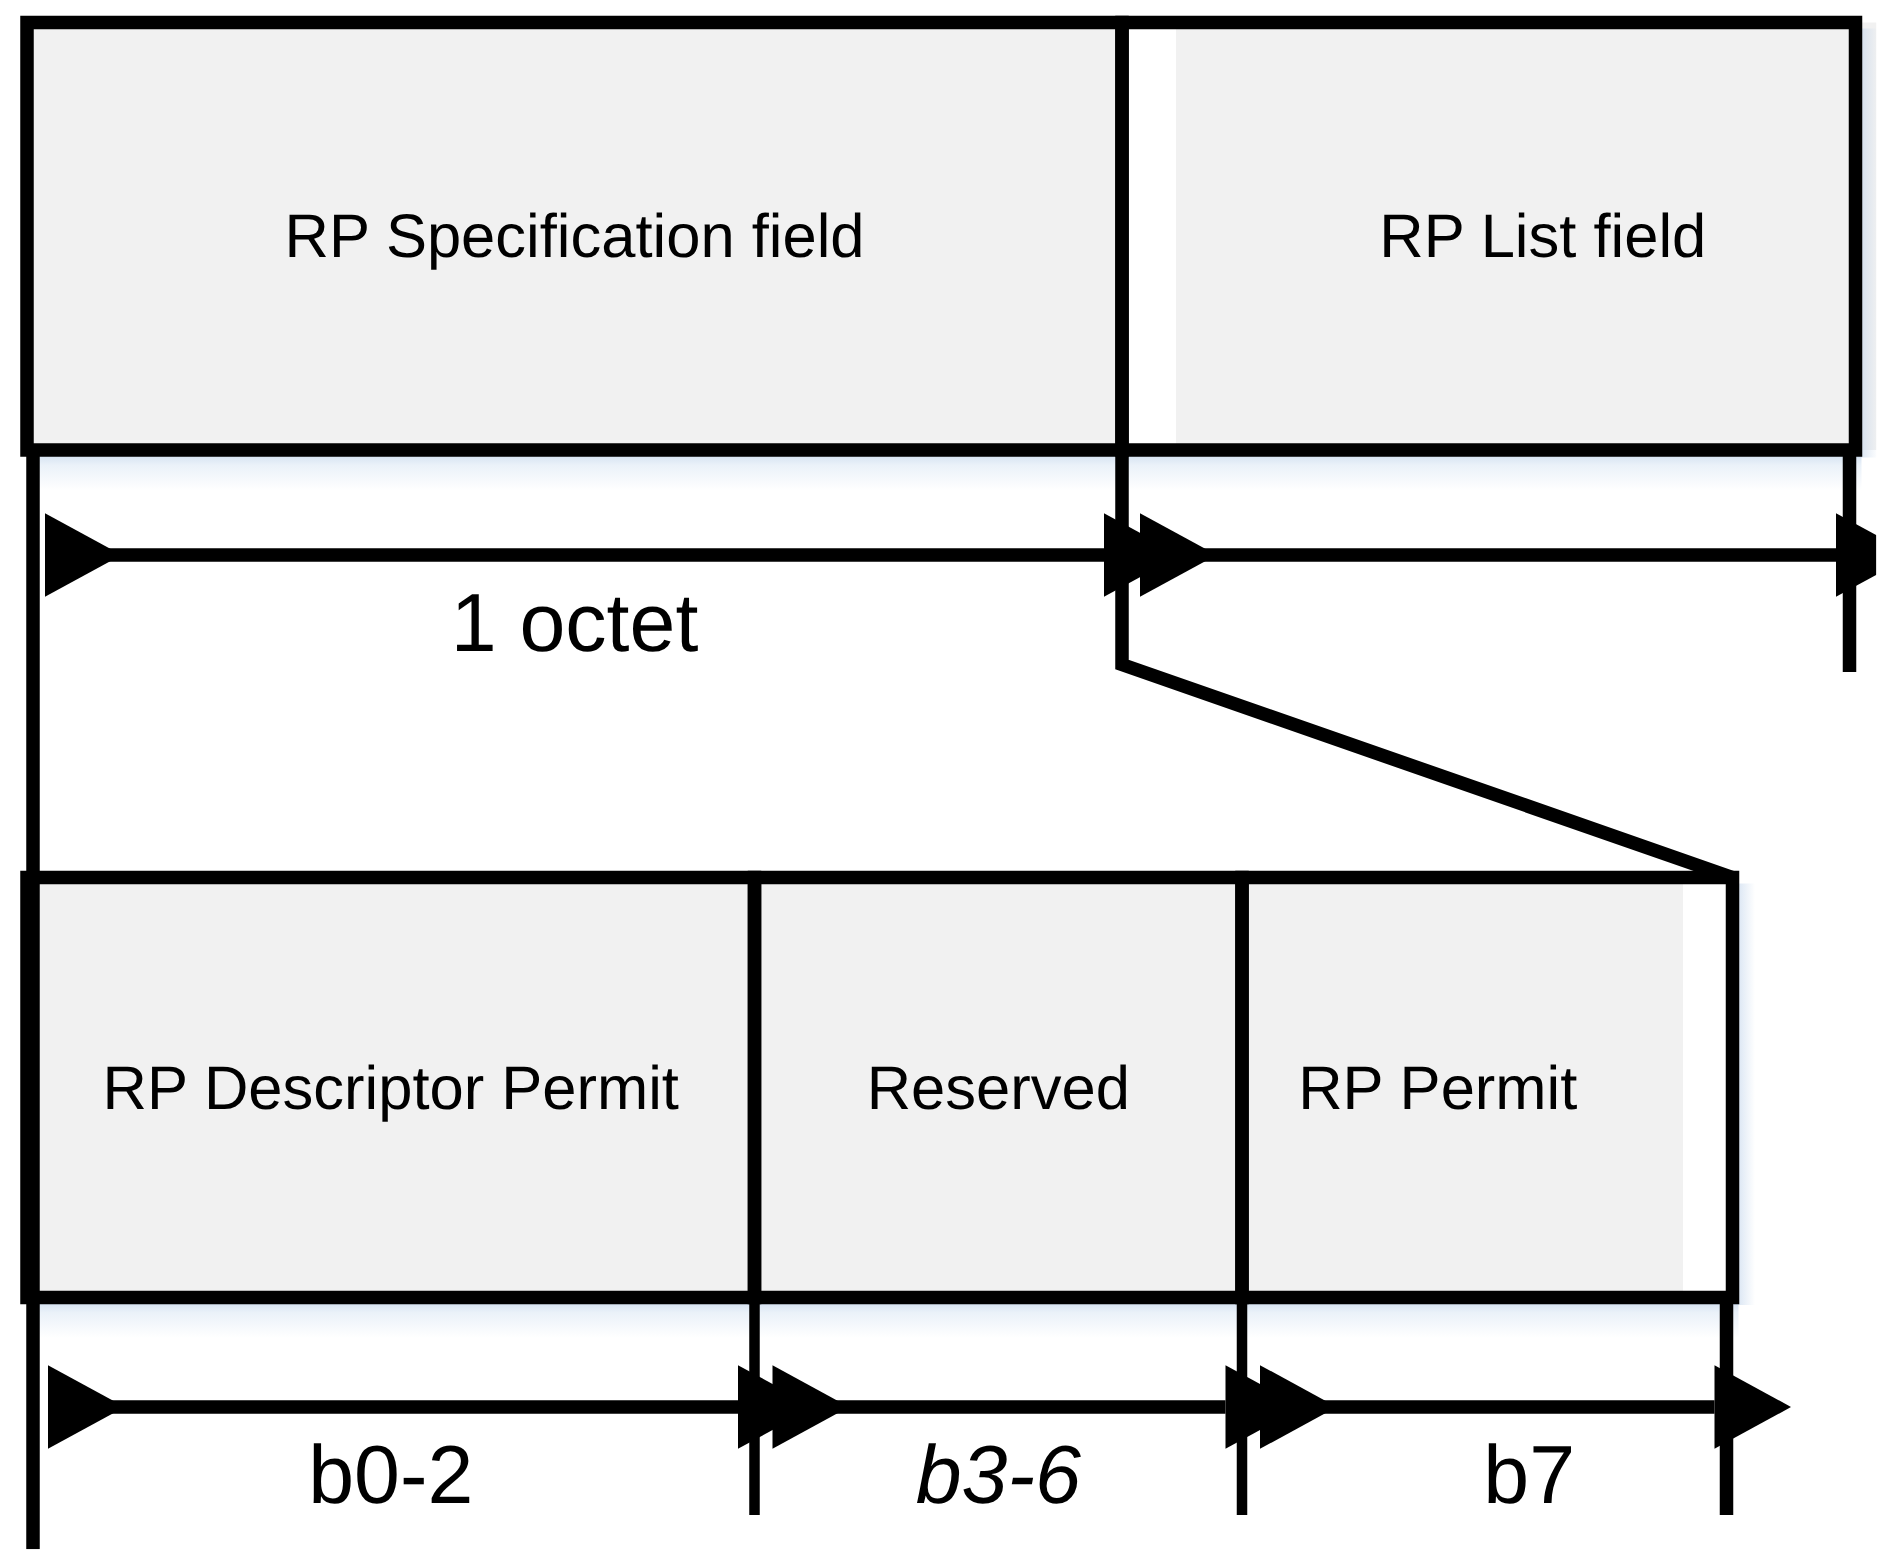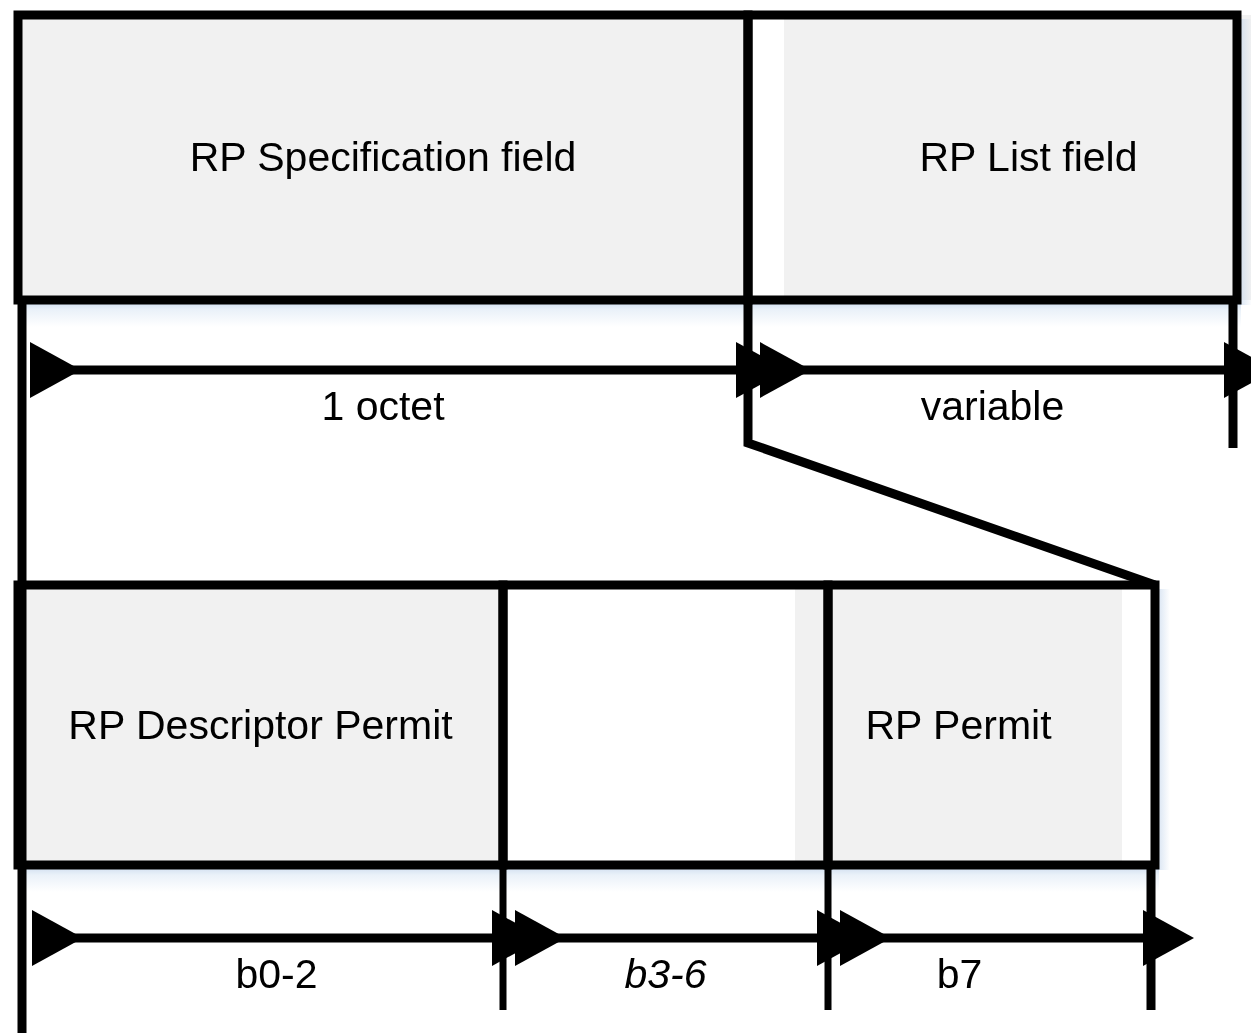--- a/index.html
+++ b/index.html
@@ -35,21 +35,21 @@
     text-align: center;
     color: #000000;
     font-size: 41px;
     line-height: 1.18;
     font-family: "Liberation Sans", sans-serif;
   }
   .dim-label {
     position: absolute;
     text-align: center;
     color: #000000;
-    font-size: 41px;
+    font-size: 55px;
     font-family: "Liberation Sans", sans-serif;
     white-space: nowrap;
   }
   .shadow-strip {
     position: absolute;
     pointer-events: none;
     background: linear-gradient(to bottom,
       rgba(196, 214, 236, 0.85) 0%,
       rgba(214, 228, 243, 0.5) 35%,
       rgba(255, 255, 255, 0) 100%);
@@ -75,20 +75,23 @@
     <span>RP List field</span>
   </div>
 
   <div class="shadow-strip" style="left:22px; top:301px; width:1219px; height:26px;"></div>
   <div class="edge-shadow-right" style="left:1238px; top:19px; width:14px; height:286px;"></div>
 
   <div class="field-box" id="bot-box-0" style="left:18px; top:585px; width:485px; height:280px;">
     <span style="display:block; max-width:400px;">RP Descriptor Permit</span>
   </div>
 
+  <div class="field-box" id="bot-box-1" style="left:503px; top:585px; width:325px; height:280px;">
+    <span>Reserved</span>
+  </div>
 
   <div class="field-box" id="bot-box-2" style="left:795px; top:585px; width:327px; height:280px;">
     <span>RP Permit</span>
   </div>
 
   <div class="shadow-strip" style="left:22px; top:866px; width:1137px; height:26px;"></div>
   <div class="edge-shadow-right" style="left:1156px; top:589px; width:14px; height:281px;"></div>
 
   <svg id="diagram-svg" viewBox="0 0 1251 1033" xmlns="http://www.w3.org/2000/svg">
     <defs>
@@ -121,21 +124,20 @@
     <line x1="30" y1="370" x2="736" y2="370" stroke="#000000" stroke-width="9" marker-start="url(#arrow-start)" marker-end="url(#arrow-end)"></line>
     <line x1="760" y1="370" x2="1224" y2="370" stroke="#000000" stroke-width="9" marker-start="url(#arrow-start)" marker-end="url(#arrow-end)"></line>
 
     <line x1="32" y1="938" x2="492" y2="938" stroke="#000000" stroke-width="9" marker-start="url(#arrow-start)" marker-end="url(#arrow-end)"></line>
     <line x1="515" y1="938" x2="817" y2="938" stroke="#000000" stroke-width="9" marker-start="url(#arrow-start)" marker-end="url(#arrow-end)"></line>
     <line x1="840" y1="938" x2="1143" y2="938" stroke="#000000" stroke-width="9" marker-start="url(#arrow-start)" marker-end="url(#arrow-end)"></line>
   </svg>
 
   <div class="dim-label" style="left:18px; top:383px; width:730px;">1 octet</div>
 
-  <div class="dim-label" style="left:748px; top:383px; width:489px;">variable</div>
 
-  <div class="dim-label" style="left:18px; top:951px; width:485px;padding-left:16px;">b0-2</div>
+  <div class="dim-label" style="left:18px; top:951px; width:485px;">b0-2</div>
 
   <div class="dim-label" style="left:503px; top:951px; width:325px;font-style:italic;">b3-6</div>
 
-  <div class="dim-label" style="left:796px; top:951px; width:327px;">b7</div>
+  <div class="dim-label" style="left:856px; top:951px; width:327px;">b7</div>
 
 </div>
 
 </body></html>

